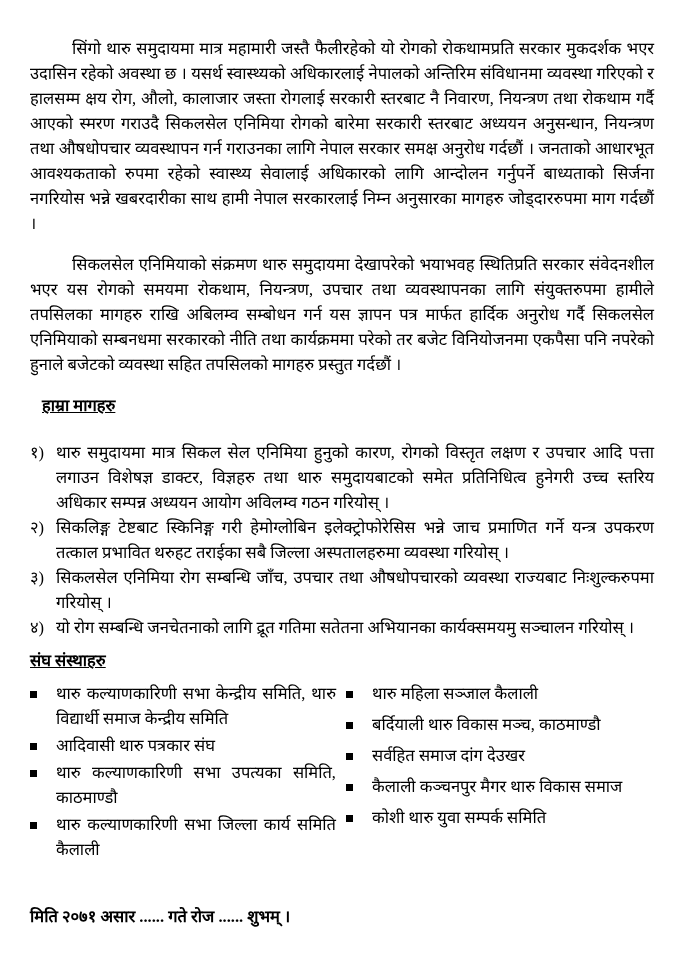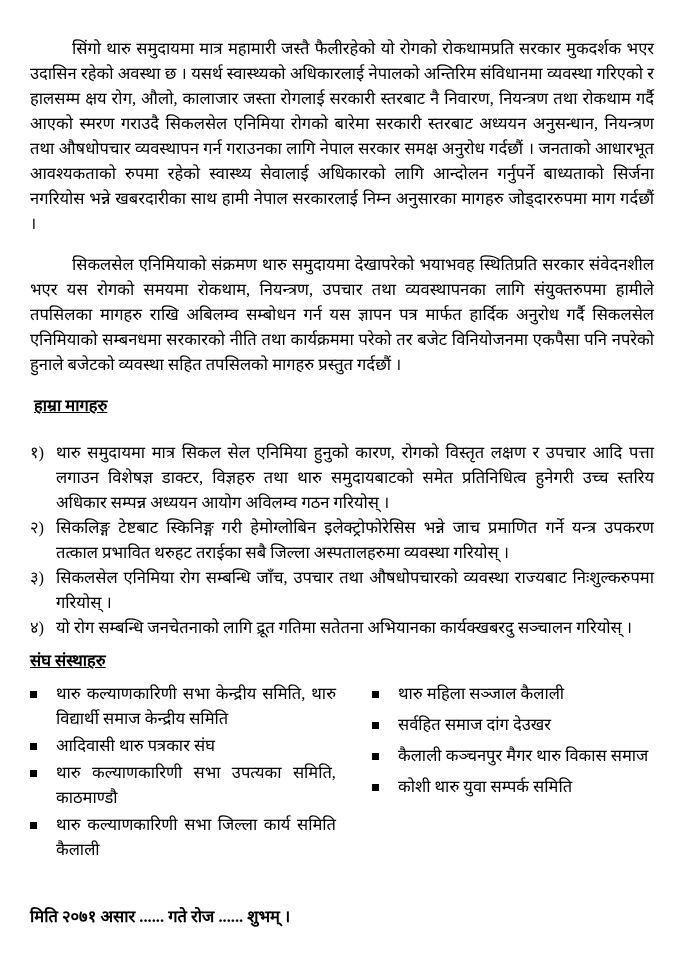--- a/index.html
+++ b/index.html
@@ -16,31 +16,31 @@
   }
   .para {
     margin:0 0 16px 0;
     text-indent:42px;
     text-align:justify;
   }
   .heading {
     font-weight:bold;
     text-decoration:underline;
     font-size:16.5px;
-    margin:16px 0 22px 4px;
+    margin:16px 0 22px 12px;
     text-align:left;
   }
   .heading.center {
     margin:8px 0 6px 0;
   }
   .demands { margin:0; padding:0; list-style:none; }
   .demand { display:flex; }
   .demand .num { flex:0 0 26px; }
   .demand .text { flex:1; text-align:justify; }
-  .cols { display:flex; gap:36px; margin-top:8px; }
+  .cols { display:flex; gap:10px; margin-top:8px; }
   .col { margin:0; padding:0; list-style:none; }
   .left-col { flex:0 0 306px; }
   .right-col { flex:1; }
   .org { display:flex; margin-bottom:2px; }
   .right-col .org { margin-bottom:6px; }
   .bullet-cell { flex:0 0 26px; }
   .sq {
     display:inline-block;
     width:7px; height:7px;
     background:#000;
@@ -71,21 +71,21 @@
     <li class="demand">
       <span class="num">२)</span>
       <span class="text">सिकलिङ्ग टेष्टबाट स्किनिङ्ग गरी हेमोग्लोबिन इलेक्ट्रोफोरेसिस भन्ने जाच प्रमाणित गर्ने यन्त्र उपकरण तत्काल प्रभावित थरुहट तराईका सबै जिल्ला अस्पतालहरुमा व्यवस्था गरियोस् ।</span>
     </li>
     <li class="demand">
       <span class="num">३)</span>
       <span class="text">सिकलसेल एनिमिया रोग सम्बन्धि जाँच, उपचार तथा औषधोपचारको व्यवस्था राज्यबाट निःशुल्करुपमा गरियोस् ।</span>
     </li>
     <li class="demand">
       <span class="num">४)</span>
-      <span class="text">यो रोग सम्बन्धि जनचेतनाको लागि द्रूत गतिमा सतेतना अभियानका कार्यक्खबरदु सञ्चालन गरियोस् ।</span>
+      <span class="text">यो रोग सम्बन्धि जनचेतनाको लागि द्रूत गतिमा सतेतना अभियानका कार्यक्समयमु सञ्चालन गरियोस् ।</span>
     </li>
   </ol>
 
   <h2 class="heading center">संघ संस्थाहरु</h2>
 
   <div class="cols">
     <ul class="col left-col">
       <li class="org">
         <span class="bullet-cell"><span class="sq"></span></span>
         <span class="text">थारु कल्याणकारिणी सभा केन्द्रीय समिति, थारु विद्यार्थी समाज केन्द्रीय समिति</span>
@@ -103,20 +103,24 @@
         <span class="text">थारु कल्याणकारिणी सभा जिल्ला कार्य समिति कैलाली</span>
       </li>
     </ul>
     <ul class="col right-col">
       <li class="org">
         <span class="bullet-cell"><span class="sq"></span></span>
         <span class="text">थारु महिला सञ्जाल कैलाली</span>
       </li>
       <li class="org">
         <span class="bullet-cell"><span class="sq"></span></span>
+        <span class="text">बर्दियाली थारु विकास मञ्च, काठमाण्डौ</span>
+      </li>
+      <li class="org">
+        <span class="bullet-cell"><span class="sq"></span></span>
         <span class="text">सर्वहित समाज दांग देउखर</span>
       </li>
       <li class="org">
         <span class="bullet-cell"><span class="sq"></span></span>
         <span class="text">कैलाली कञ्चनपुर मैगर थारु विकास समाज</span>
       </li>
       <li class="org">
         <span class="bullet-cell"><span class="sq"></span></span>
         <span class="text">कोशी थारु युवा सम्पर्क समिति</span>
       </li>

